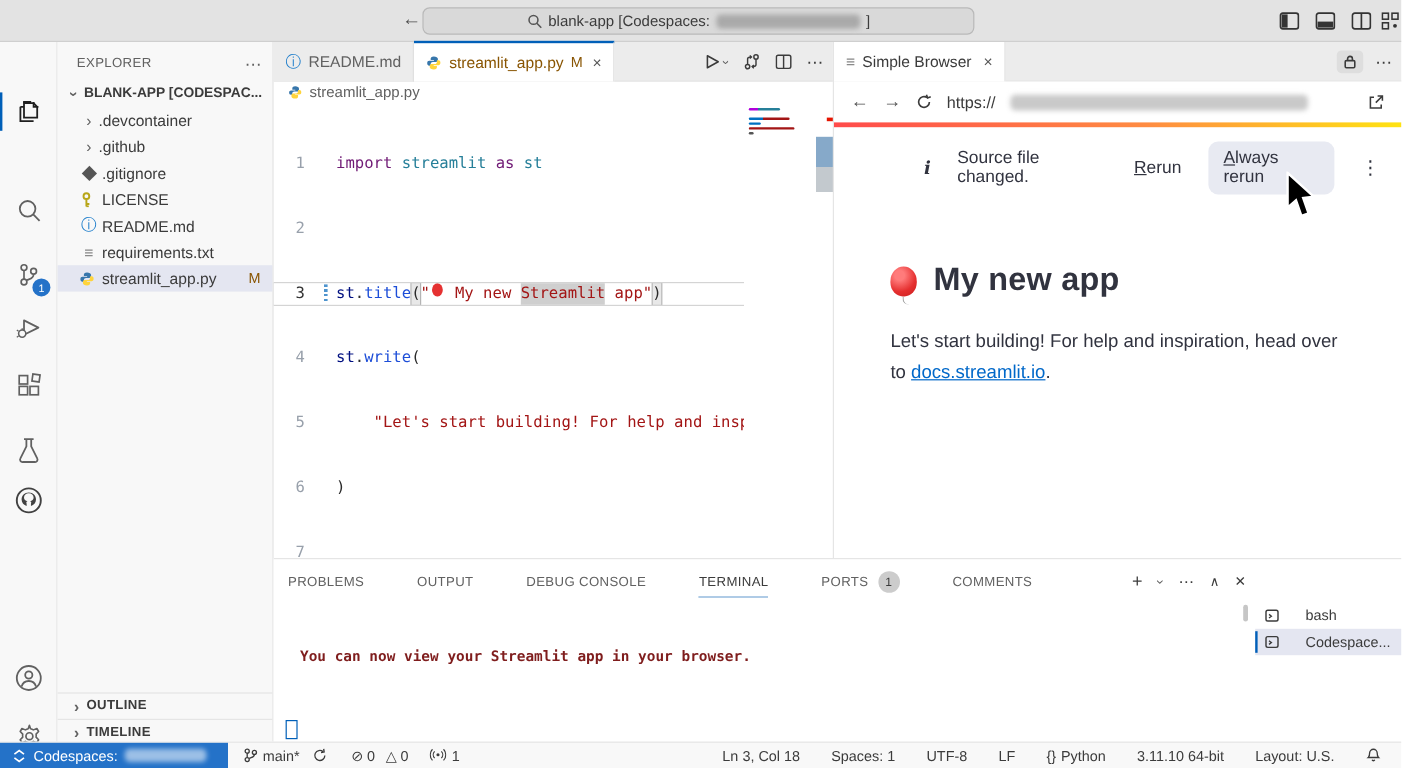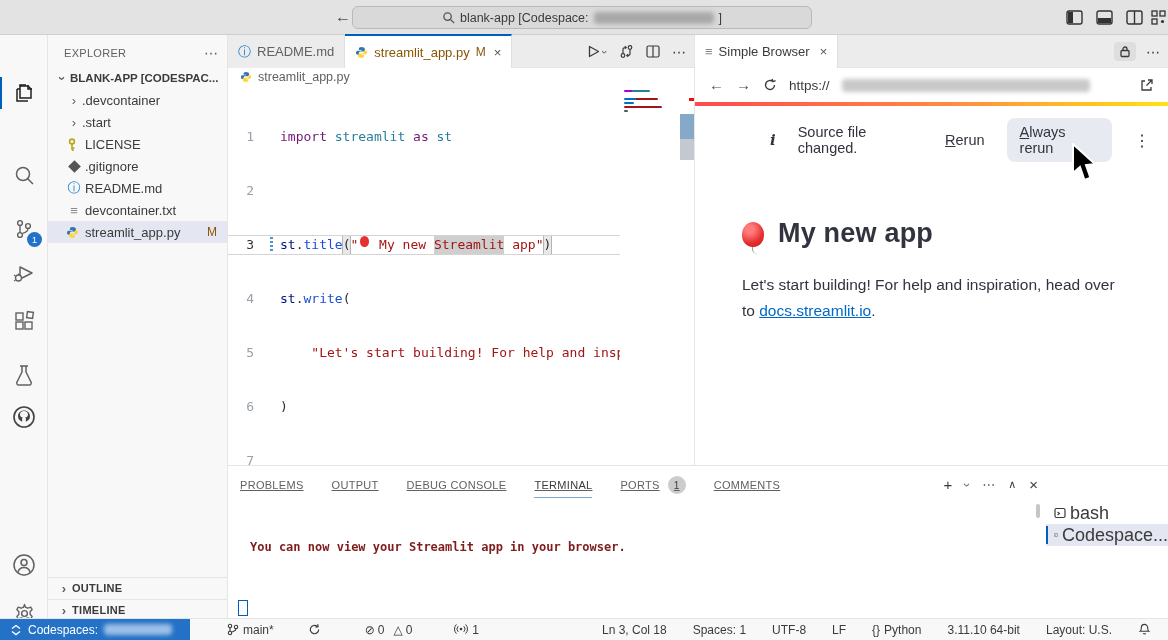--- a/index.html
+++ b/index.html
@@ -72,38 +72,38 @@
   .ul-first::first-letter { text-decoration:underline; }
   .st-title { position:absolute; left:778px; top:218px; font-size:27px; font-weight:bold; color:#31333f; letter-spacing:.2px; }
   .balloon { position:absolute; left:742px; top:222px; width:24px; height:28px; }
   .balloon .b-body { width:22px; height:25px; background:radial-gradient(circle at 35% 30%, #ff7b7b 0 18%, #e52f2f 60%, #c81e1e); border-radius:50% 50% 47% 47%; }
   .balloon .b-tail { position:absolute; left:10px; top:25px; width:8px; height:7px; border-left:1.5px solid #9a9a9a; border-radius:0 0 0 70%; }
   .st-body { position:absolute; left:742px; font-size:15.5px; color:#31333f; line-height:26px; }
   .st-link { color:#0068c9; text-decoration:underline; }
 
   
   .panel { left:228px; top:465px; width:940px; height:153px; background:#fff; border-top:1px solid #e5e5e5; }
-  .ptabs { position:absolute; left:12px; top:10px; display:flex; gap:28px; font-size:11px; color:#616161; letter-spacing:.3px;text-decoration:underline; }
+  .ptabs { position:absolute; left:12px; top:10px; display:flex; gap:44px; font-size:11px; color:#616161; letter-spacing:.3px; }
   .ptab { padding-bottom:4px; display:flex; align-items:center; gap:8px; }
   .ptab.active { color:#3b3b3b; border-bottom:1px solid #7ba9d6; }
   .pbadge { width:18px; height:18px; border-radius:50%; background:#ccc; color:#3b3b3b; font-size:10px; display:flex; align-items:center; justify-content:center; }
   .pactions { position:absolute; right:130px; top:10px; display:flex; gap:13px; color:#3b3b3b; font-size:13px; align-items:center; }
   .term { position:absolute; left:22px; top:46px; font-family:"DejaVu Sans Mono", monospace; font-size:12px; line-height:14px; white-space:pre; }
   .t-msg { color:#7f1d1d; font-weight:bold; }
   .t-label { color:#0451a5; }
   .t-url { color:#3b3b3b; font-weight:bold; }
   .t-cursor { position:absolute; left:10px; top:134px; width:10px; height:16px; border:1px solid #005fb8; }
   .sessions { position:absolute; right:0; top:36px; width:122px; }
-  .sess-row { height:22px; display:flex; align-items:center; gap:4px; font-size:18px; color:#3b3b3b; padding-left:8px; position:relative; }
+  .sess-row { height:22px; display:flex; align-items:center; gap:22px; font-size:12px; color:#3b3b3b; padding-left:8px; position:relative; }
   .sess-row.selected { background:#e4e6f1; }
   .sess-row.selected::before { content:""; position:absolute; left:0; top:2px; bottom:2px; width:2px; background:#005fb8; }
 
   
   .statusbar { left:0; top:618px; width:1168px; height:22px; background:#f8f8f8; border-top:1px solid #e5e5e5;
-               display:flex; align-items:center; font-size:12px; color:#3b3b3b;gap:24px; }
+               display:flex; align-items:center; font-size:12px; color:#3b3b3b; }
   .remote { height:22px; background:#2472c8; color:#fff; display:flex; align-items:center; gap:6px; padding:0 10px; width:190px; }
   .sb-item { display:flex; align-items:center; gap:4px; padding:0 5px; }
   .sb-right { margin-left:auto; display:flex; gap:16px; padding-right:12px; align-items:center; }
 
   .icon { display:inline-flex; align-items:center; justify-content:center; }
   svg { display:block; }
   .cursor-overlay { left:1070px; top:143px; width:28px; height:42px; z-index:50; }
 </style>
 </head>
 <body>
@@ -113,21 +113,21 @@
   <div class="abs titlebar">
     <span class="abs nav-arrow" style="left:335px;top:7px;">←</span>
     <span class="abs nav-arrow disabled" style="left:366px;top:7px;">→</span>
     <div class="abs searchbox">
       <span class="icon">
         <svg width="13" height="13" viewBox="0 0 14 14">
             <circle cx="6" cy="6" r="4" fill="none" stroke="#555" stroke-width="1.4"></circle>
             <line x1="9" y1="9" x2="13" y2="13" stroke="#555" stroke-width="1.4"></line>
           </svg>
       </span>
-      <span>blank-app [Codespace:</span>
+      <span>blank-app [Codespaces:</span>
       <span class="redact" style="width:120px;height:12px;background:#a9a9a9;"></span>
       <span>]</span>
     </div>
     <span class="abs icon winicon" style="left:1066px;top:10px;">
       <svg width="17" height="15" viewBox="0 0 17 15">
           <rect x="1" y="1" width="15" height="13" rx="2" fill="none" stroke="#333" stroke-width="1.4"></rect>
           <rect x="2" y="2" width="5" height="11" fill="#333"></rect>
         </svg>
     </span>
     <span class="abs icon winicon" style="left:1096px;top:10px;">
@@ -227,42 +227,42 @@
       <div class="tree-row" style="font-weight:bold;font-size:11.5px;">
         <span class="tw" style="margin-left:6px;"><span class="chev down">›</span></span>
         <span>BLANK-APP [CODESPAC...</span>
       </div>
       <div class="tree-row">
         <span class="tw" style="margin-left:18px;"><span class="chev">›</span></span>
         <span>.devcontainer</span>
       </div>
       <div class="tree-row">
         <span class="tw" style="margin-left:18px;"><span class="chev">›</span></span>
-        <span>.start</span>
+        <span>.github</span>
+      </div>
+      <div class="tree-row">
+        <span class="tw" style="margin-left:18px;"><span style="display:inline-block;width:9px;height:9px;background:#555;transform:rotate(45deg);"></span></span>
+        <span style="margin-left:3px;">.gitignore</span>
       </div>
       <div class="tree-row">
         <span class="tw" style="margin-left:18px;">
           <svg width="12" height="13" viewBox="0 0 12 13">
               <circle cx="6" cy="3.5" r="2.4" fill="none" stroke="#b8a618" stroke-width="1.6"></circle>
               <path d="M6 6 v6 M6 10 h2.5 M6 12 h2" stroke="#b8a618" stroke-width="1.6"></path>
             </svg>
         </span>
         <span style="margin-left:3px;">LICENSE</span>
       </div>
       <div class="tree-row">
-        <span class="tw" style="margin-left:18px;"><span style="display:inline-block;width:9px;height:9px;background:#555;transform:rotate(45deg);"></span></span>
-        <span style="margin-left:3px;">.gitignore</span>
-      </div>
-      <div class="tree-row">
         <span class="tw" style="margin-left:18px;color:#1f7ecb;font-size:13px;">ⓘ</span>
         <span style="margin-left:3px;">README.md</span>
       </div>
       <div class="tree-row">
         <span class="tw" style="margin-left:18px;color:#8a8a8a;">≡</span>
-        <span style="margin-left:3px;">devcontainer.txt</span>
+        <span style="margin-left:3px;">requirements.txt</span>
       </div>
       <div class="tree-row selected">
         <span class="tw" style="margin-left:18px;">
           <svg width="13" height="13" viewBox="0 0 13 13">
               <path d="M6.5 1 c-2 0 -2.6 .9 -2.6 1.9 v1.2 h2.7 v.6 H2.7 c-1 0 -1.7 .7 -1.7 2 s.7 2 1.7 2 h1.2 v-1.4 c0 -1 .8 -1.7 1.8 -1.7 h2.7 c.9 0 1.5 -.7 1.5 -1.6 v-1.1 C9.9 1.9 8.5 1 6.5 1 z" fill="#3776ab"></path>
               <path d="M6.5 12 c2 0 2.6 -.9 2.6 -1.9 v-1.2 H6.4 v-.6 h3.9 c1 0 1.7 -.7 1.7 -2 s-.7 -2 -1.7 -2 H9.1 v1.4 c0 1 -.8 1.7 -1.8 1.7 H4.6 c-.9 0 -1.5 .7 -1.5 1.6 v1.1 c0 1 1.4 1.9 3.4 1.9 z" fill="#ffd43b"></path>
             </svg>
         </span>
         <span style="margin-left:3px;">streamlit_app.py</span>
         <span class="mbadge">M</span>

